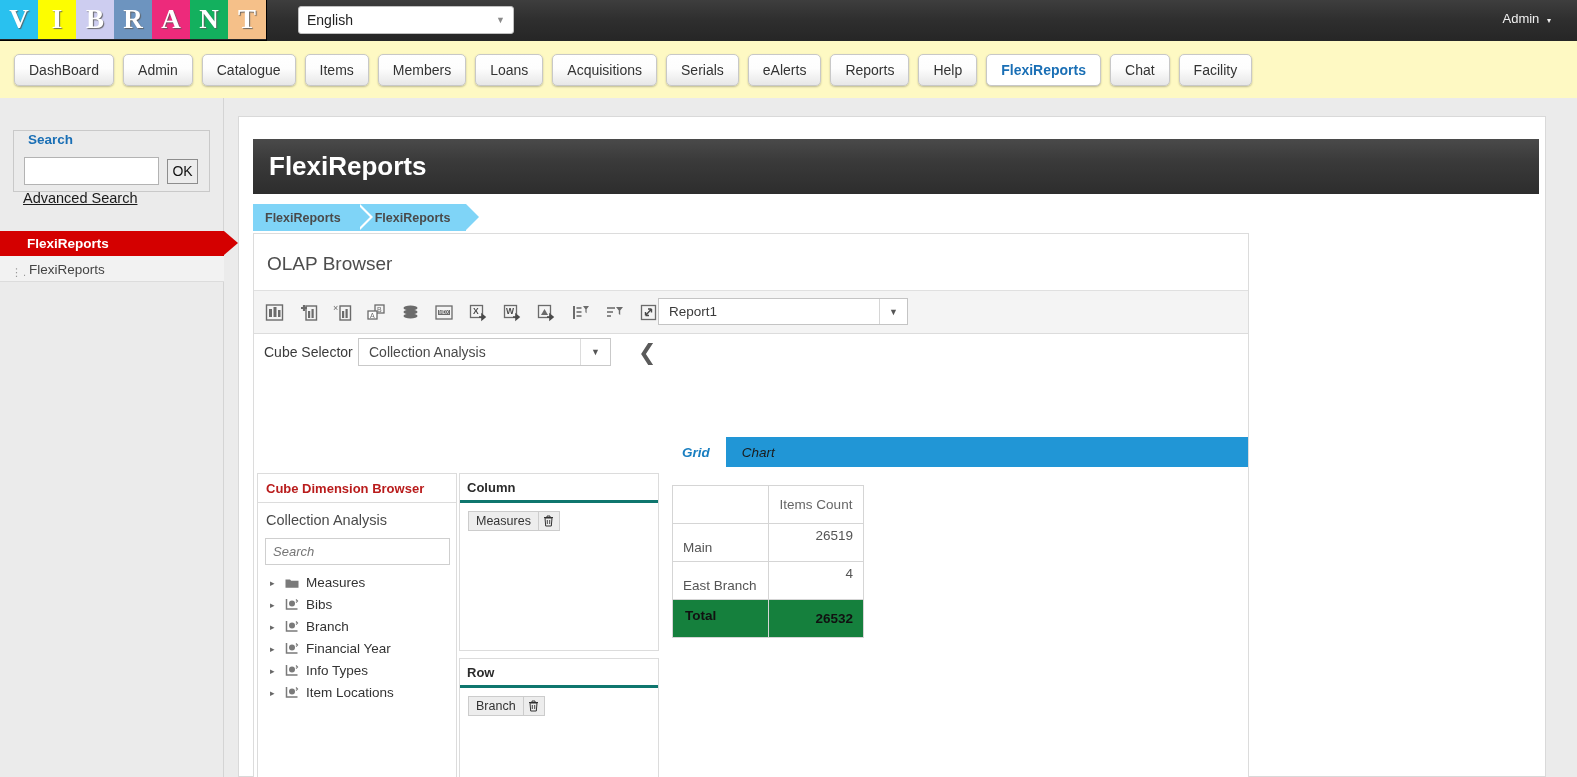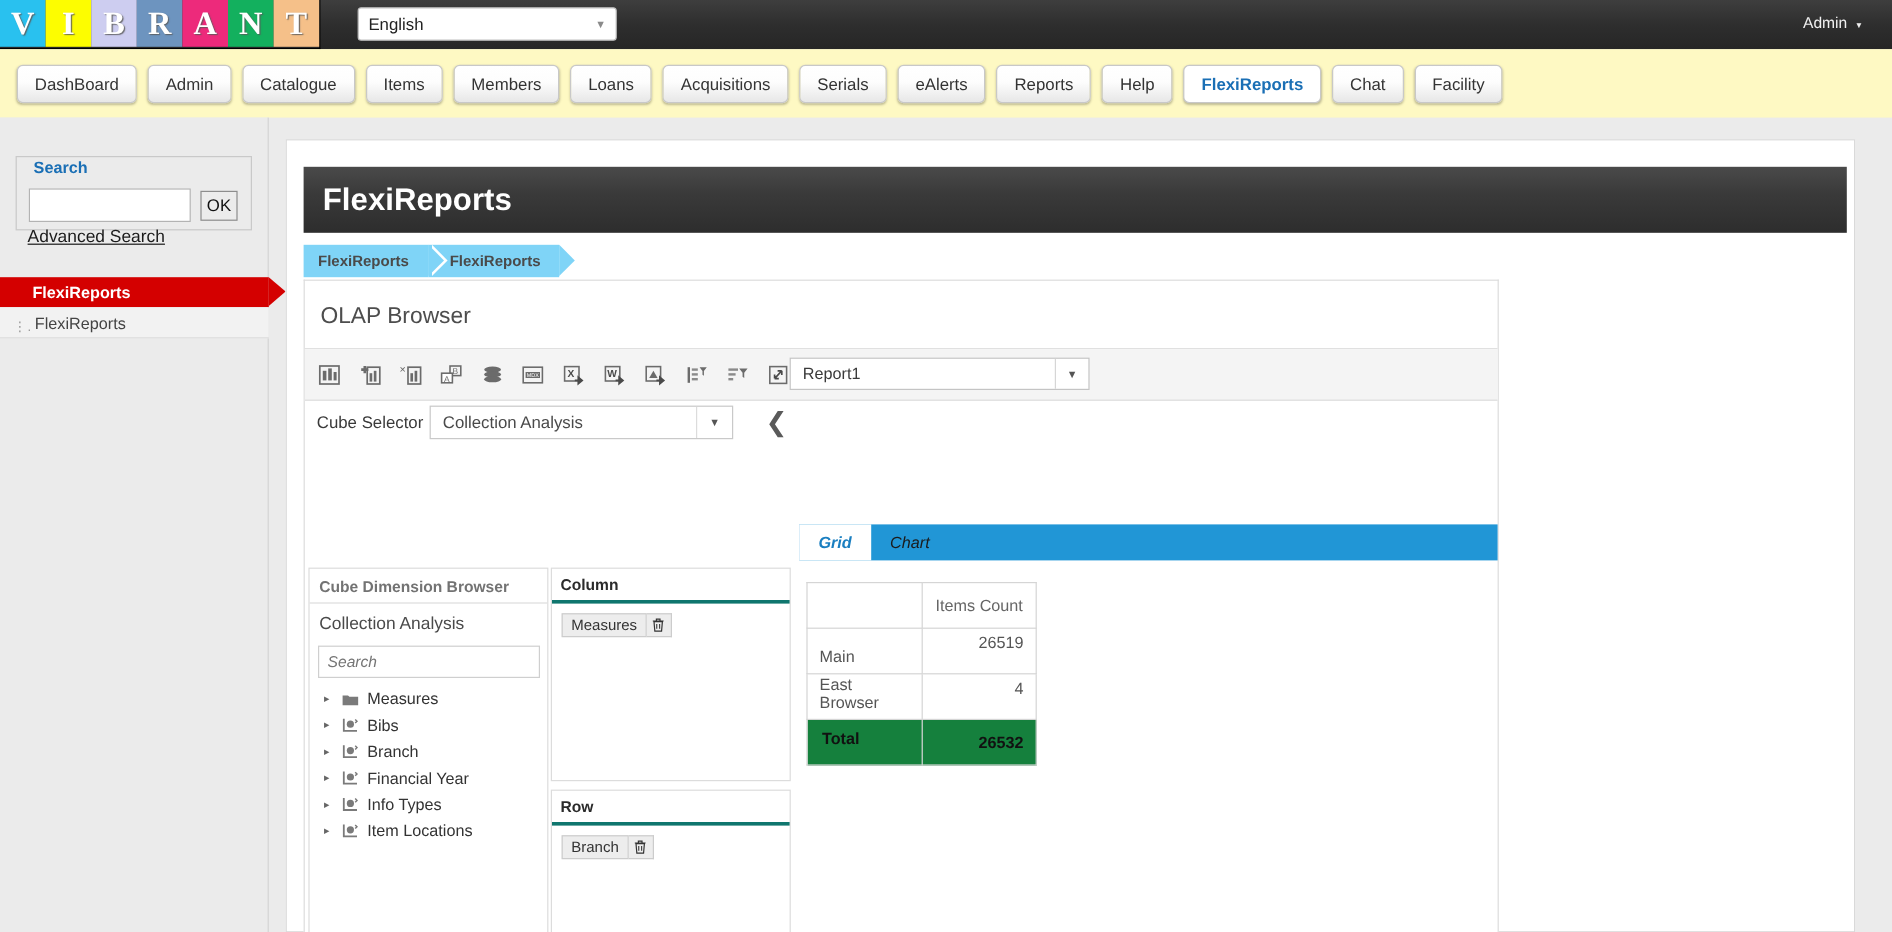--- a/index.html
+++ b/index.html
@@ -280,21 +280,21 @@
   #dim-panel {
     position: absolute; left: 3px; top: 239px;
     width: 200px; height: 306px;
     border: 1px solid #dcdcdc; background: #fff;
   }
   #dim-header {
     position: absolute; left: 0; top: 0;
     width: 198px; height: 29px;
     border-bottom: 1px solid #dcdcdc;
     display: flex; align-items: center; padding-left: 8px;
-    font-weight: bold; font-size: 13px; color: #737373;
+    font-weight: bold; font-size: 13px; color: #b91c1c;
   }
   #dim-cube-name {
     position: absolute; left: 8px; top: 38px;
     font-size: 14.5px; color: #4a4a4a;
   }
   #dim-search {
     position: absolute; left: 7px; top: 64px;
     width: 185px; height: 27px;
     border: 1px solid #cfcfcf; background: #fff;
     padding: 0 7px;
@@ -659,21 +659,21 @@
           <th class="corner"></th>
           <th class="colhdr">Items Count</th>
         </tr>
       </thead>
       <tbody id="grid-body">
           <tr>
             <td class="rowhdr">Main</td>
             <td class="val">26519</td>
           </tr>
           <tr>
-            <td class="rowhdr">East Browser</td>
+            <td class="rowhdr">East Branch</td>
             <td class="val">4</td>
           </tr>
           <tr class="total-row">
             <td class="rowhdr">Total</td>
             <td class="val">26532</td>
           </tr>
         </tbody>
     </table>
 
   </div>

